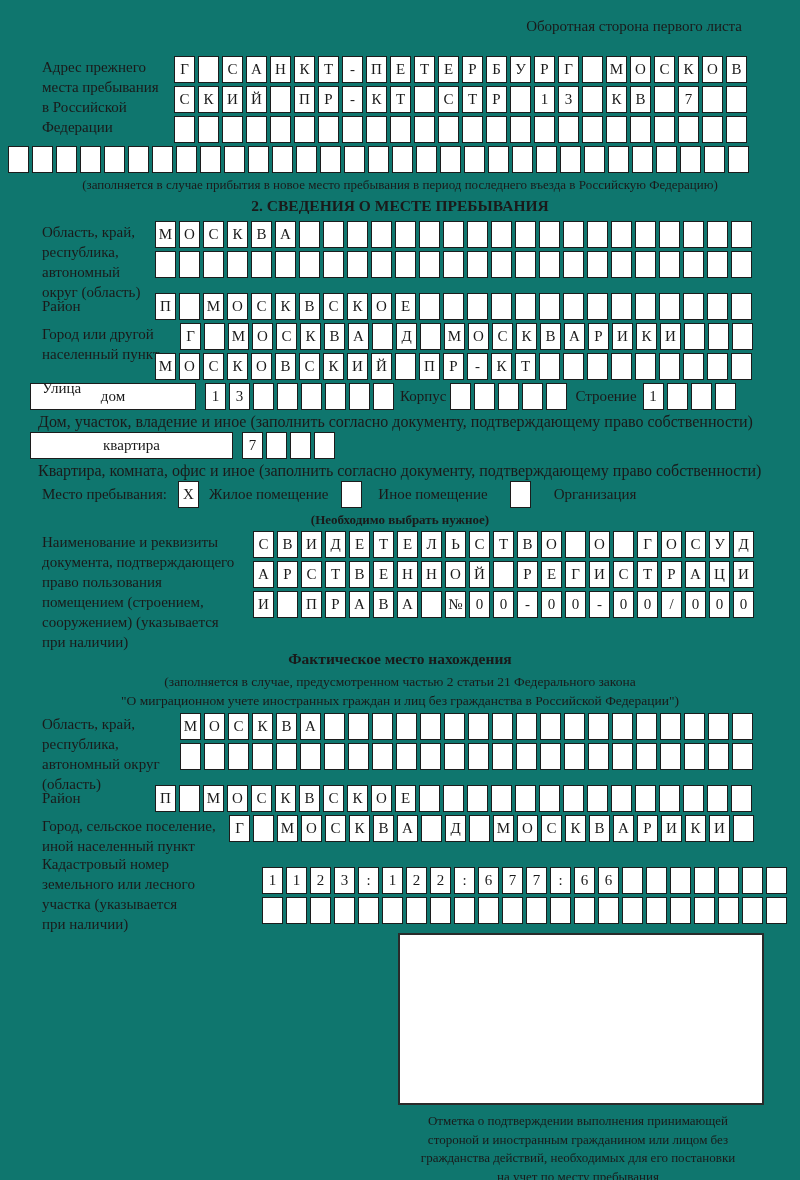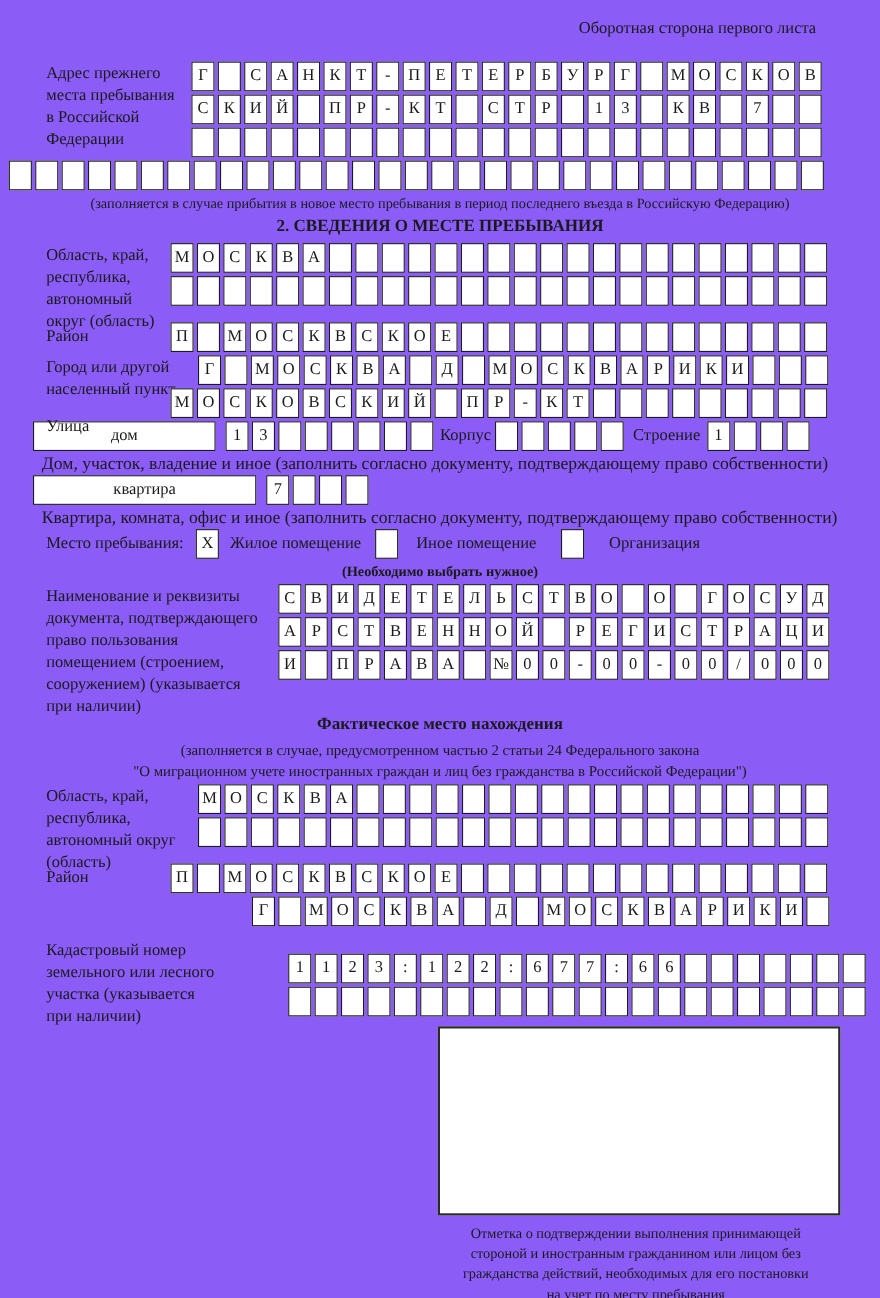--- a/index.html
+++ b/index.html
@@ -1,16 +1,16 @@
 <!DOCTYPE html>
 <html><head>
 <meta charset="utf-8">
 <style>
   html,body{margin:0;padding:0;background:#fff;}
-  .page{width:800px;height:1180px;background:#8b5cf6;color:#1a1a1a;
+  .page{width:800px;height:1180px;background:#0f766e;color:#1a1a1a;
         font-family:"Liberation Serif","DejaVu Serif",serif;position:relative;
         overflow:hidden;padding-top:18px;box-sizing:border-box;}
   .hdr{font-size:15px;text-align:right;padding-right:58px;height:20px;}
   .frow{position:relative;}
   .flabel{position:absolute;left:42px;top:1px;font-size:15px;line-height:20px;}
   .cells{display:flex;gap:3px;margin-bottom:3px;}
   .cell{box-sizing:border-box;flex:none;width:21px;height:27px;border:1.5px solid #1c1c1c;
         font-size:15px;line-height:24px;text-align:center;background:#fff;}
   .note{font-size:13px;text-align:center;margin:1px 0 2px;line-height:17px;}
   .lnote{font-size:16px;text-align:left;margin:1px 0 2px 38px;line-height:17px;}
@@ -444,21 +444,21 @@
           <div class="cell">0</div>
           <div class="cell">/</div>
           <div class="cell">0</div>
           <div class="cell">0</div>
           <div class="cell">0</div>
         </div>
     </div>
   </div>
 
   <div class="sect-title" style="margin-top:6px;margin-bottom:4px;">Фактическое место нахождения</div>
-  <div class="note" style="font-size:13.5px;">(заполняется в случае, предусмотренном частью 2 статьи 24 Федерального закона</div>
+  <div class="note" style="font-size:13.5px;">(заполняется в случае, предусмотренном частью 2 статьи 21 Федерального закона</div>
   <div class="note" style="font-size:13.5px;margin-bottom:4px;">"О миграционном учете иностранных граждан и лиц без гражданства в Российской Федерации")</div>
 
   <div class="frow" style="min-height:72px;">
     <div class="flabel">
       <div>Область, край,</div>
       <div>республика,</div>
       <div>автономный округ</div>
       <div>(область)</div>
     </div>
     <div class="ml180">
@@ -542,20 +542,24 @@
         <div class="cell"></div>
         <div class="cell"></div>
         <div class="cell"></div>
         <div class="cell"></div>
         <div class="cell"></div>
         <div class="cell"></div>
       </div>
   </div>
 
   <div class="frow" style="min-height:38px;">
+    <div class="flabel">
+      <div>Город, сельское поселение,</div>
+      <div>иной населенный пункт</div>
+    </div>
     <div class="cells ml229">
         <div class="cell">Г</div>
         <div class="cell"></div>
         <div class="cell">М</div>
         <div class="cell">О</div>
         <div class="cell">С</div>
         <div class="cell">К</div>
         <div class="cell">В</div>
         <div class="cell">А</div>
         <div class="cell"></div>

